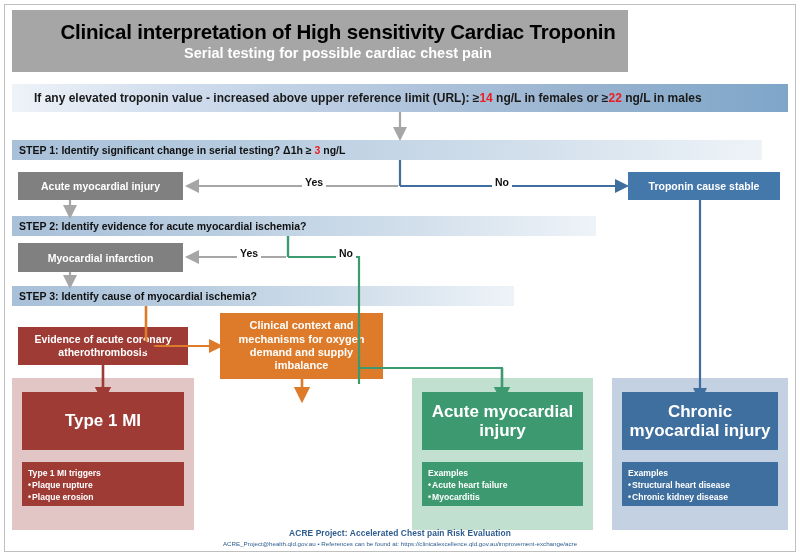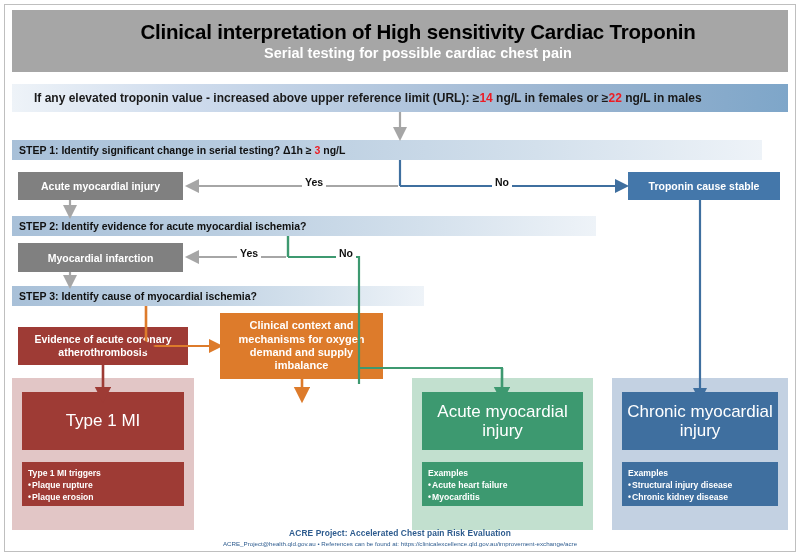--- a/index.html
+++ b/index.html
@@ -12,21 +12,21 @@
   #root{position:relative;width:800px;height:556px;}
 
   
   .frame{
     position:absolute;left:4px;top:4px;width:792px;height:548px;
     border:1px solid #bfbfbf;box-sizing:border-box;background:#fff;
   }
 
   
   .header{
-    position:absolute;left:12px;top:10px;width:776px;height:62px;
+    position:absolute;left:12px;top:10px;width:616px;height:62px;
     background:#a6a6a6;box-sizing:border-box;
     display:flex;flex-direction:column;align-items:center;justify-content:center;padding-left:36px;
   }
   .header h1{
     margin:0;font-size:20.5px;font-weight:bold;color:#000;letter-spacing:-0.2px;
     line-height:1.05;
   }
   .header h2{
     margin:3px 0 0 0;font-size:14.5px;font-weight:bold;color:#ffffff;
     line-height:1.05;
@@ -45,21 +45,21 @@
 
   
   .step{
     position:absolute;height:20px;
     background:linear-gradient(to right,#a8c0d8 0%,#b9cde0 35%,#d3e0ec 70%,#eef3f8 100%);
     display:flex;align-items:center;
   }
   .step .txt{font-size:10.5px;font-weight:bold;color:#111;padding-left:7px;white-space:nowrap;}
   #step1{left:12px;top:140px;width:750px;}
   #step2{left:12px;top:216px;width:584px;}
-  #step3{left:12px;top:286px;width:412px;}
+  #step3{left:12px;top:286px;width:502px;}
 
   
   .greybox{
     position:absolute;background:#808080;
     display:flex;align-items:center;justify-content:center;
     color:#fff;font-size:10.5px;font-weight:bold;text-align:center;
   }
   #acute-injury{left:18px;top:172px;width:165px;height:28px;}
   #mi-box{left:18px;top:243px;width:165px;height:29px;}
 
@@ -86,21 +86,21 @@
   
   .col{position:absolute;top:378px;height:152px;}
   #col1{left:12px;width:182px;background:#e2c6c6;}
   #col2{left:218px;width:175px;background:#f5d9bc;}
   #col3{left:412px;width:181px;background:#c2e0cf;}
   #col4{left:612px;width:176px;background:#c3d1e2;}
 
   .col .title{
     position:absolute;left:10px;right:10px;top:14px;height:58px;
     display:flex;align-items:center;justify-content:center;text-align:center;
-    color:#fff;font-weight:normal;font-size:17px;line-height:1.12;
+    color:#fff;font-weight:bold;font-size:17px;line-height:1.12;
   }
   .col .examples{
     position:absolute;left:10px;right:10px;top:84px;height:44px;
     color:#fff;font-size:8.6px;font-weight:bold;line-height:1.42;
     padding:5px 0 0 6px;box-sizing:border-box;
   }
   #col1 .title,#col1 .examples{background:#9e3b35;}
   #col2 .title,#col2 .examples{background:#dd7b2b;}
   #col3 .title,#col3 .examples{background:#3d9970;}
   #col4 .title,#col4 .examples{background:#3f6f9f;}
@@ -177,21 +177,21 @@
         <li>Myocarditis</li>
       </ul>
     </div>
   </div>
 
   <div class="col" id="col4">
     <div class="title">Chronic myocardial injury</div>
     <div class="examples">
       <div>Examples</div>
       <ul>
-        <li>Structural injury disease</li>
+        <li>Structural heart disease</li>
         <li>Chronic kidney disease</li>
       </ul>
     </div>
   </div>
 
   <svg id="wires">
     <defs>
       <marker id="ag" markerWidth="7" markerHeight="7" refX="3.2" refY="3.2" orient="auto">
         <path d="M0,0 L6.4,3.2 L0,6.4 z" fill="#a6a6a6"></path>
       </marker>

